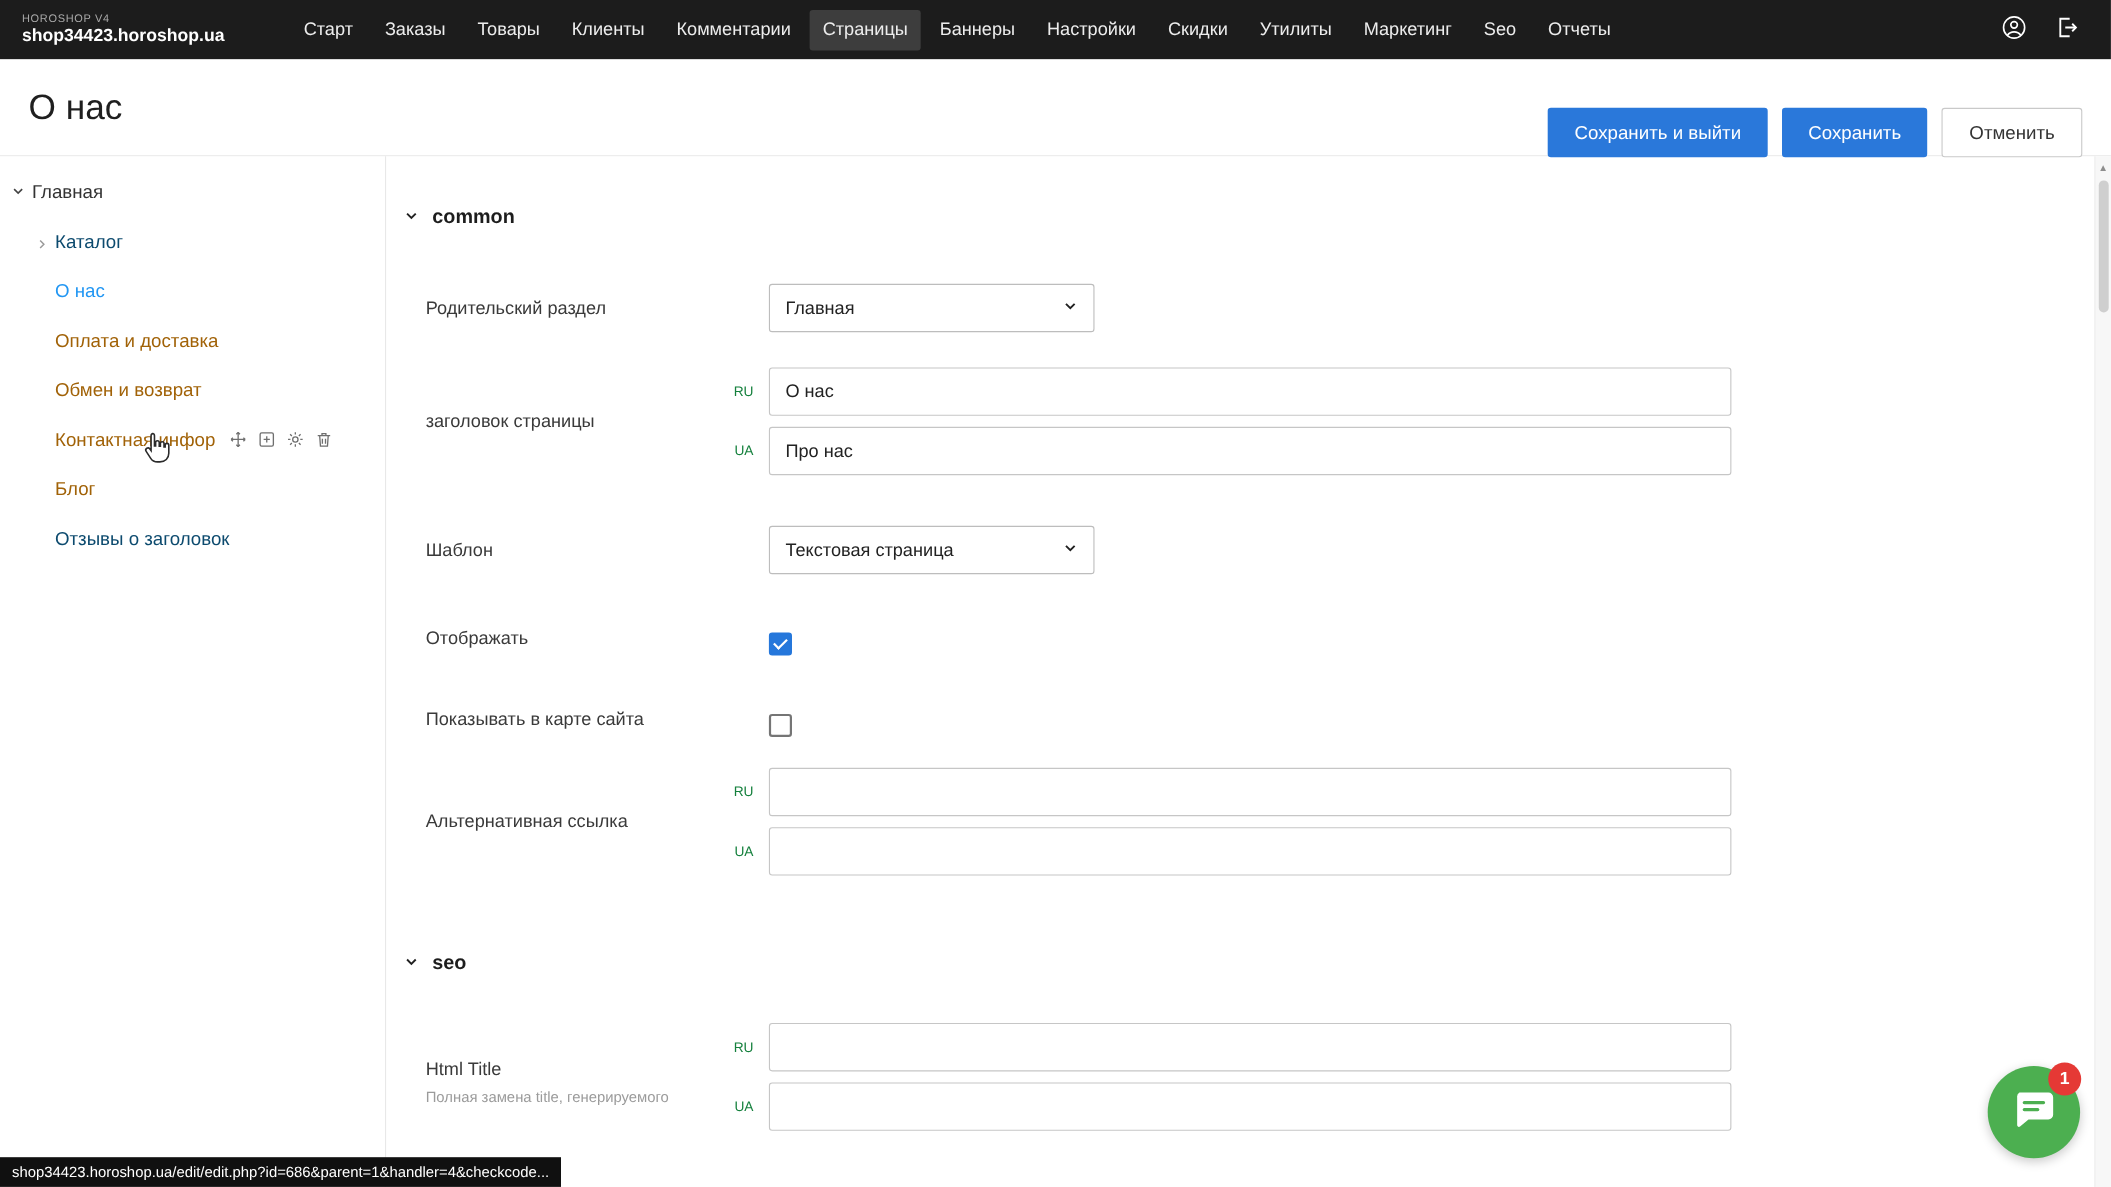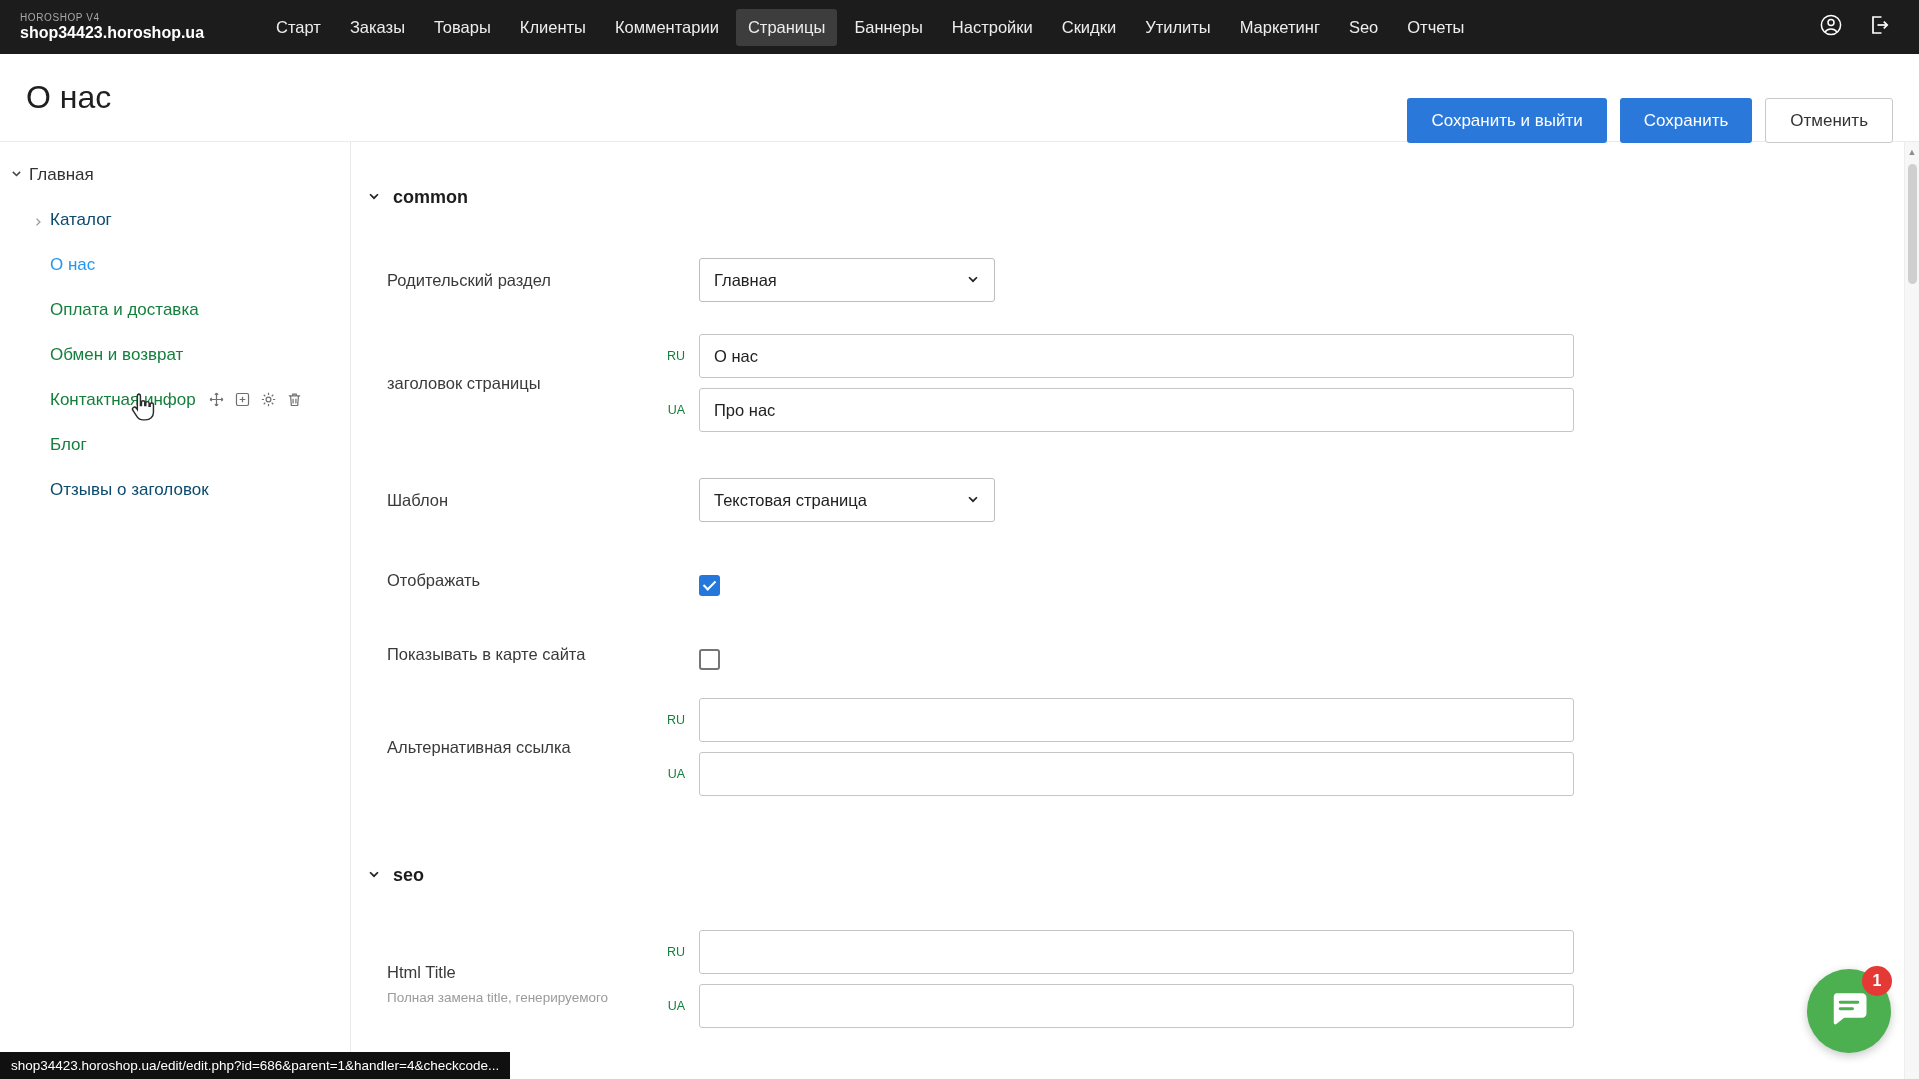--- a/index.html
+++ b/index.html
@@ -27,21 +27,21 @@
   .btn { height: 45px; padding: 0 24px; border-radius: 3px; font-size: 17px; border: none; cursor: pointer; font-family: inherit; white-space: nowrap; }
   .btn-primary { background: #2a78da; color: #fff; }
   .btn-outline { background: #fff; color: #333; border: 1px solid #c9c9c9; }
 
   
   .content { display: flex; height: 937px; position: relative; }
 
   
   .sidebar { width: 351px; flex-shrink: 0; border-right: 1px solid #e8e8e8; padding-top: 10px; position: relative; }
   .tree-root { display: flex; align-items: center; height: 45px; padding-left: 10px; font-size: 17px; color: #333; cursor: pointer; gap: 6px; }
-  .tree-item { display: flex; align-items: center; height: 45px; padding-left: 50px; font-size: 17px; color: #15803d; cursor: pointer; position: relative; white-space: nowrap; }
+  .tree-item { display: flex; align-items: center; height: 45px; padding-left: 50px; font-size: 17px; color: #a16207; cursor: pointer; position: relative; white-space: nowrap; }
   .tree-item .item-caret { position: absolute; left: 32px; top: 16px; }
   .tree-item.active { color: #2196f3; }
   .tree-item.muted { color: #0c4a6e; }
   .row-icons { display: flex; align-items: center; gap: 9px; margin-left: 12px; }
   .row-icons svg { display: block; }
   .hand-cursor { position: absolute; left: 129px; top: 250px; pointer-events: none; }
 
   
   .main { flex: 1; padding: 42px 0 0 16px; overflow: hidden; position: relative; }
   .section-header { height: 26px; display: flex; align-items: center; gap: 12px; font-size: 18px; font-weight: bold; color: #1d1d1d; cursor: pointer; margin-bottom: 48px; }

